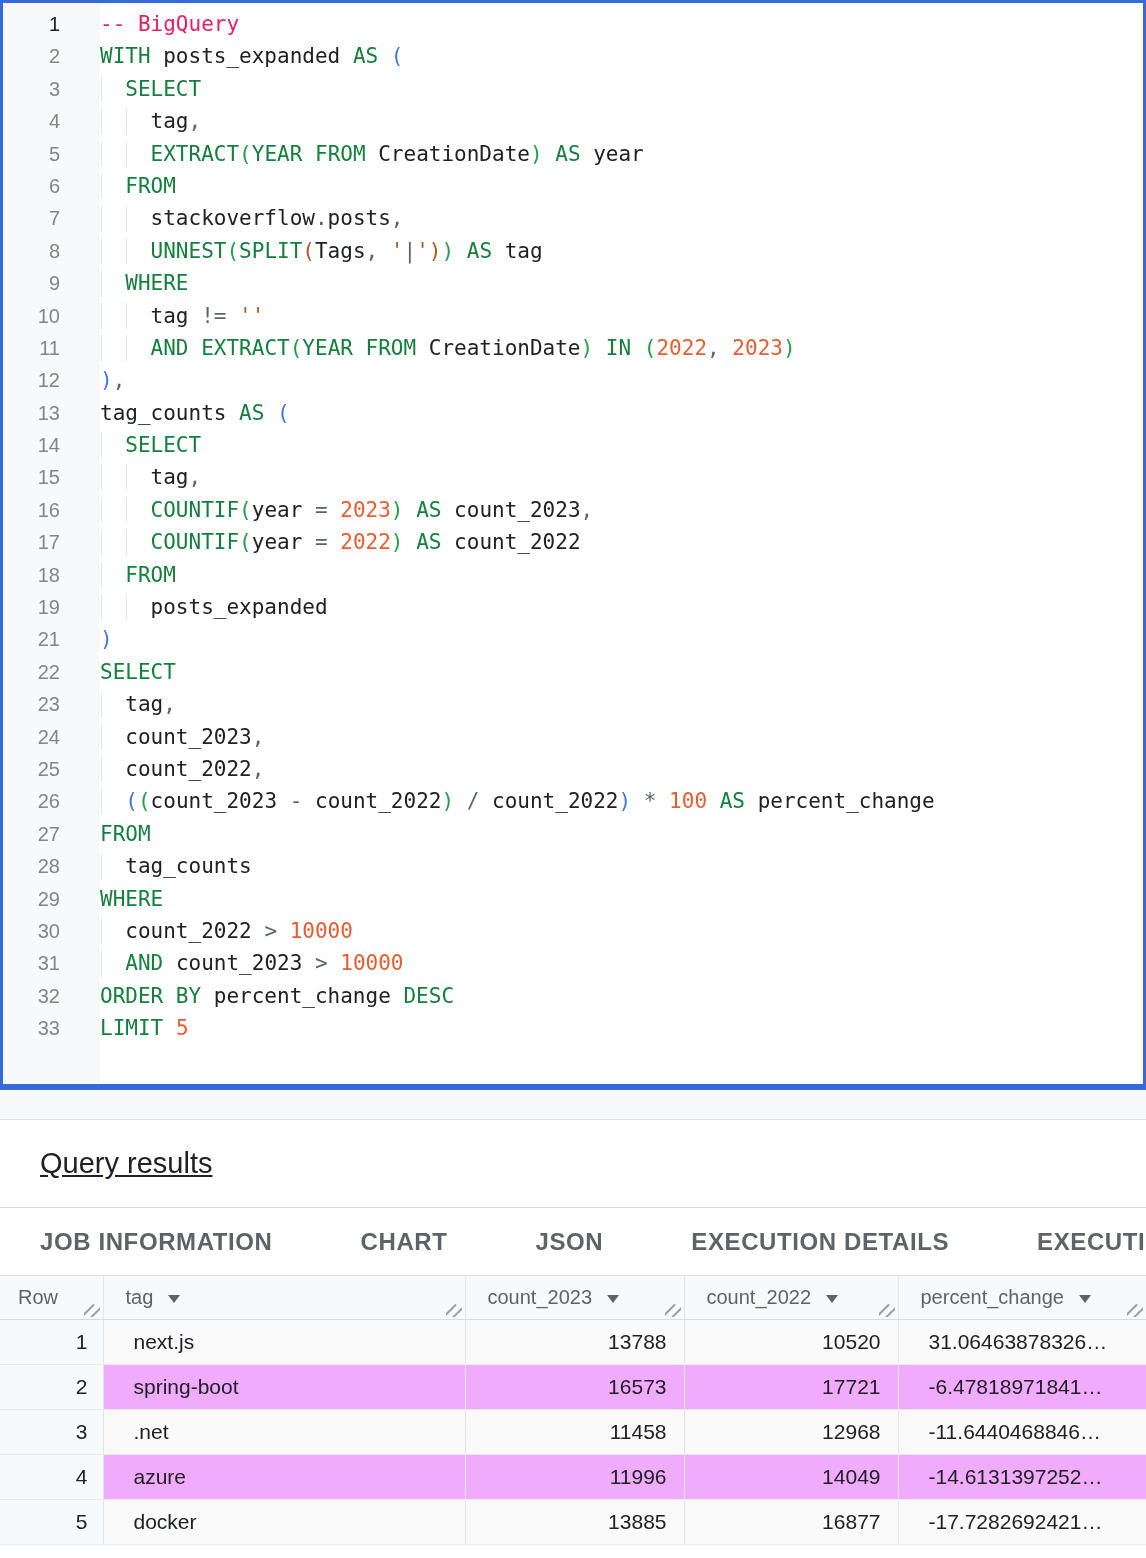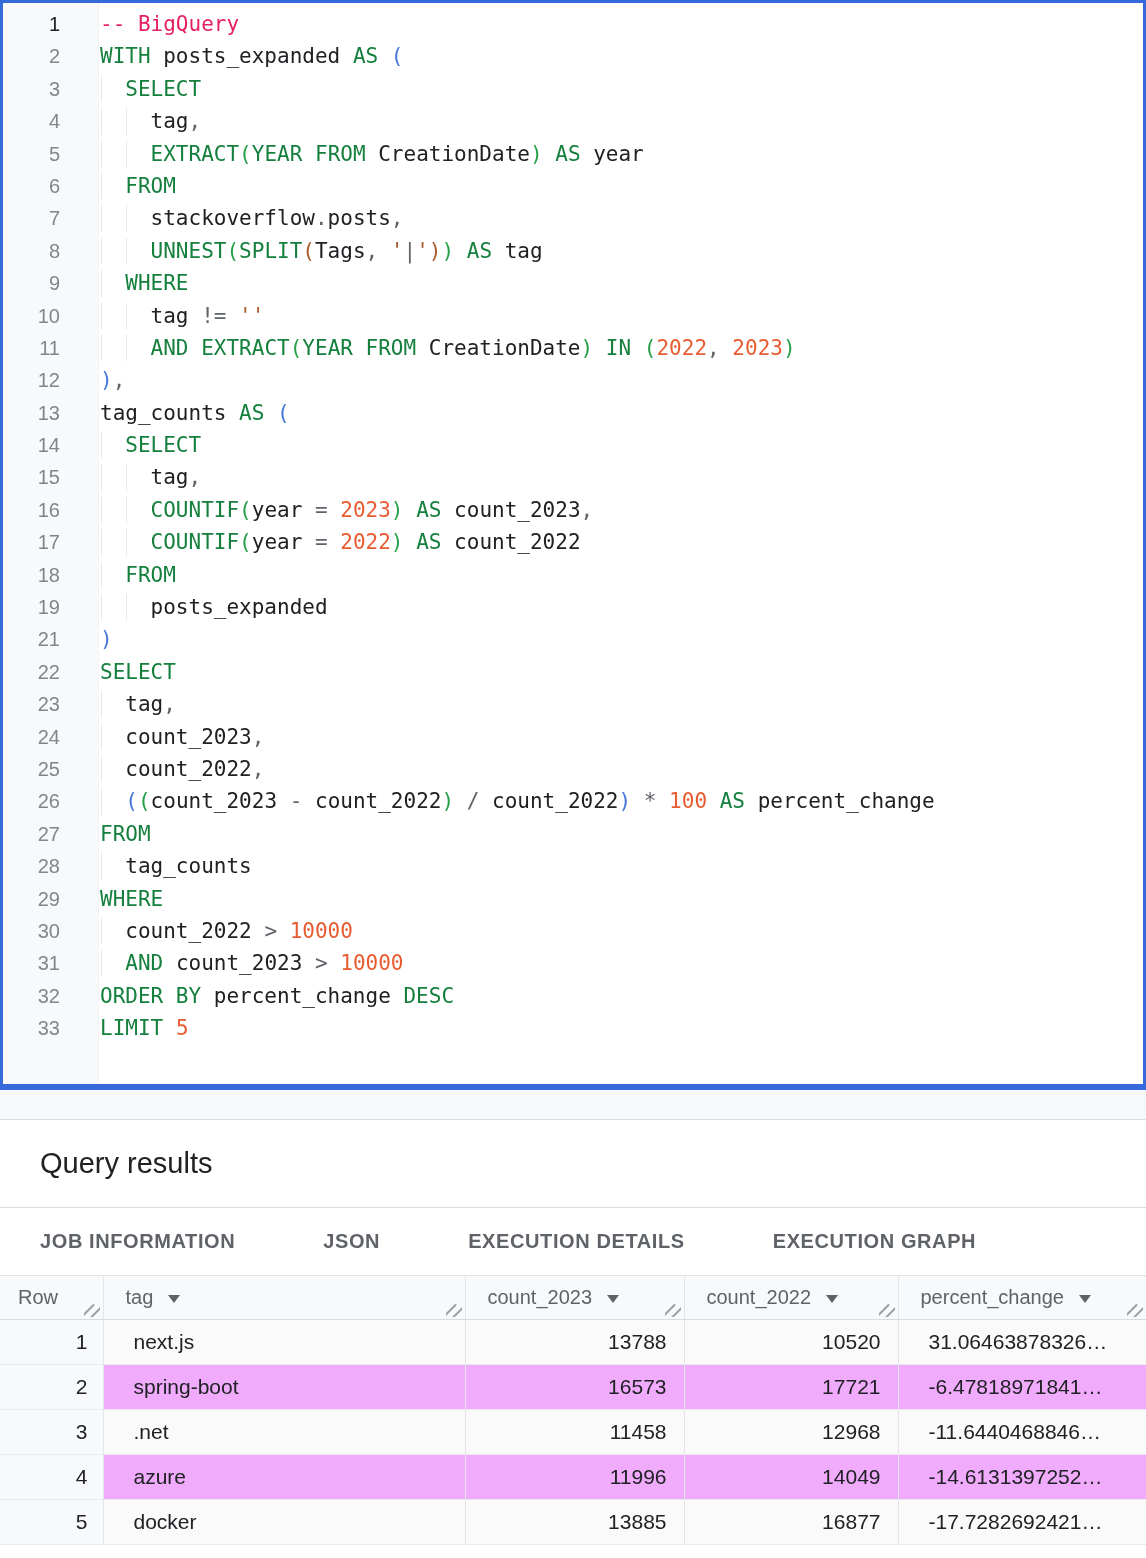--- a/index.html
+++ b/index.html
@@ -36,25 +36,25 @@
   .tk-n{color:#e85c31}
   .tk-s{color:#a9592b}
   .tk-b3{color:#a9592b}
   .tk-sc{color:#5f6368}
   .tk-c{color:#e6215f}
   .tk-b2{color:#24a148}
   
   .band{height:29px;background:#f6f8f9;border-bottom:1px solid #dadce0;}
   
   .title-wrap{padding:26px 0 26px 40px;border-bottom:1px solid #dadce0;background:#fff;}
-  .title-wrap h1{margin:0;font-size:29px;line-height:35px;font-weight:400;color:#202124;letter-spacing:0;}
+  .title-wrap h1{margin:0;font-size:29px;line-height:35px;font-weight:400;color:#202124;letter-spacing:0;text-decoration:underline;}
   .tabs{display:flex;height:67px;align-items:stretch;overflow:hidden;white-space:nowrap;background:#fff;}
   .tab{
     position:relative;display:flex;align-items:center;flex:0 0 auto;
-    padding:0 44px;font-size:20px;font-weight:700;letter-spacing:.6px;color:#5f6368;cursor:pointer;
+    padding:0 44px;font-size:24px;font-weight:700;letter-spacing:.6px;color:#5f6368;cursor:pointer;
   }
   .tab:first-child{padding-left:40px;}
   .tab.active{color:#1a73e8;}
   .tab.active::after{
     content:"";position:absolute;left:0;right:0;bottom:0;height:5px;background:#1a73e8;
     border-radius:4px 4px 0 0;
   }
   
   table{width:1146px;border-collapse:collapse;table-layout:fixed;color:#202124;}
   th,td{box-sizing:border-box;overflow:hidden;vertical-align:middle;}
@@ -222,20 +222,21 @@
 </div>
 
 <div class="band"></div>
 
 <section>
   <div class="title-wrap">
     <h1>Query results</h1>
   </div>
   <nav class="tabs" id="tabs">
       <div class="tab">JOB INFORMATION</div>
+      <div class="tab">CHART</div>
       <div class="tab">JSON</div>
       <div class="tab">EXECUTION DETAILS</div>
       <div class="tab">EXECUTION GRAPH</div>
     </nav>
   <table>
     <colgroup>
       <col style="width:103px">
         <col style="width:362px">
         <col style="width:219px">
         <col style="width:214px">

